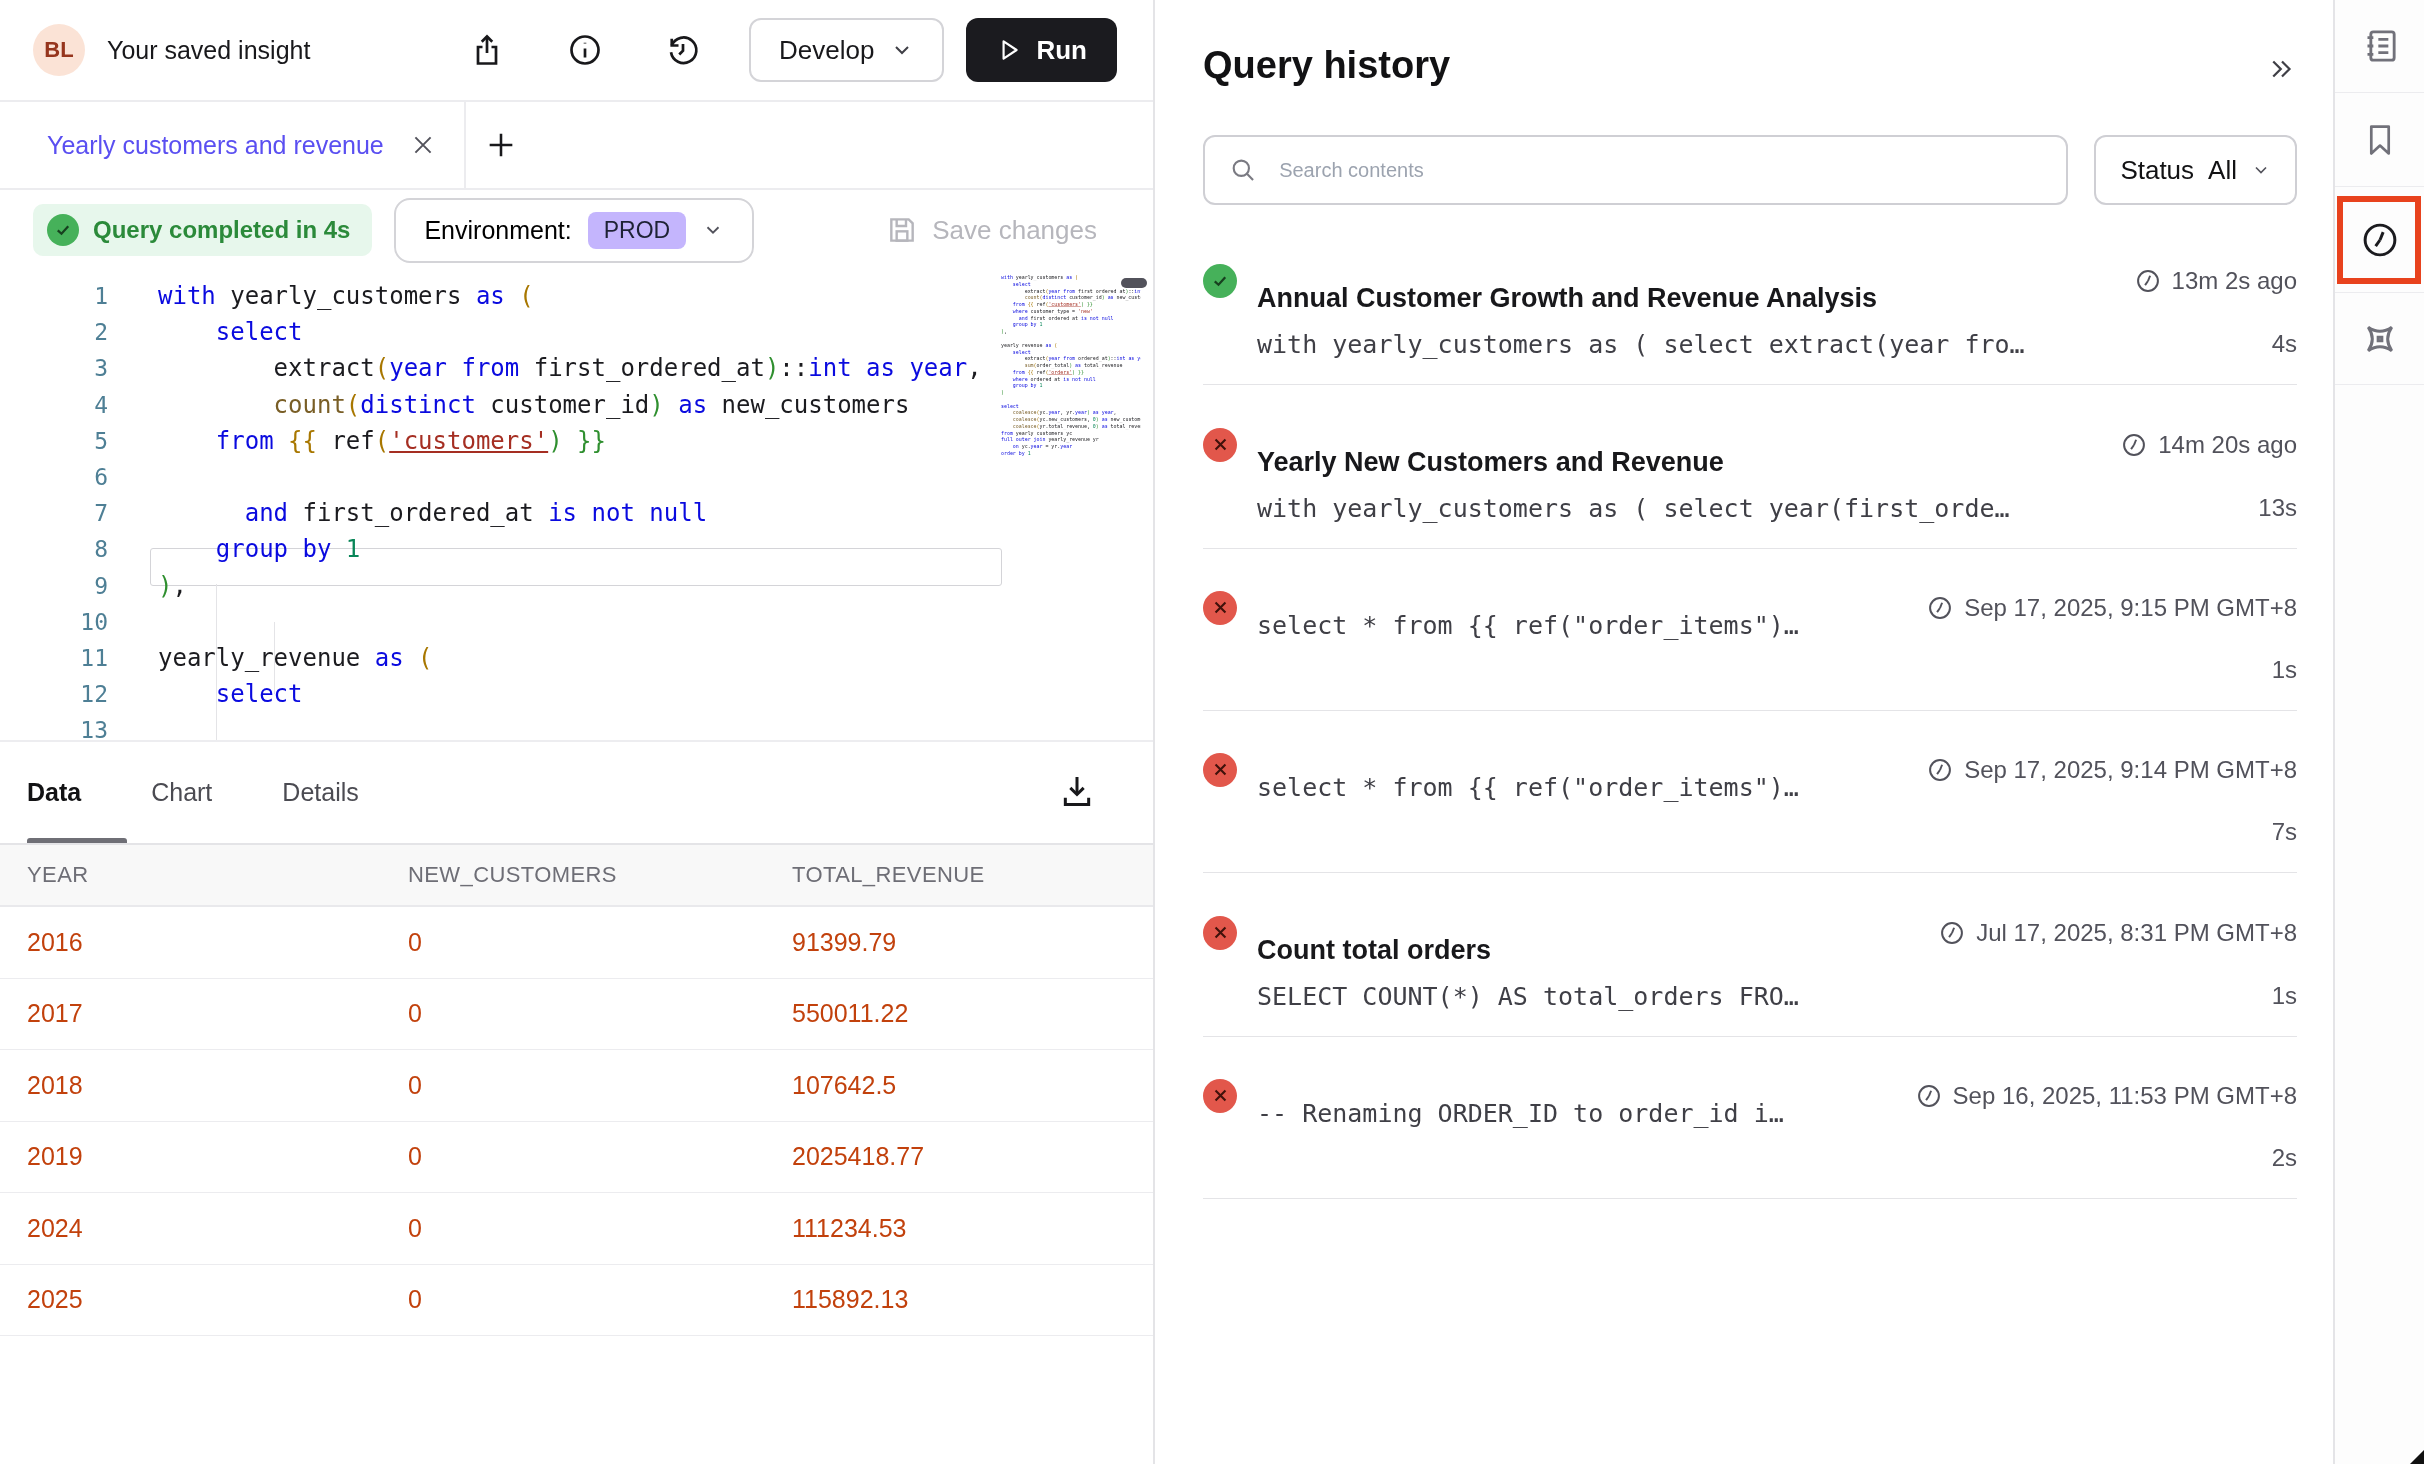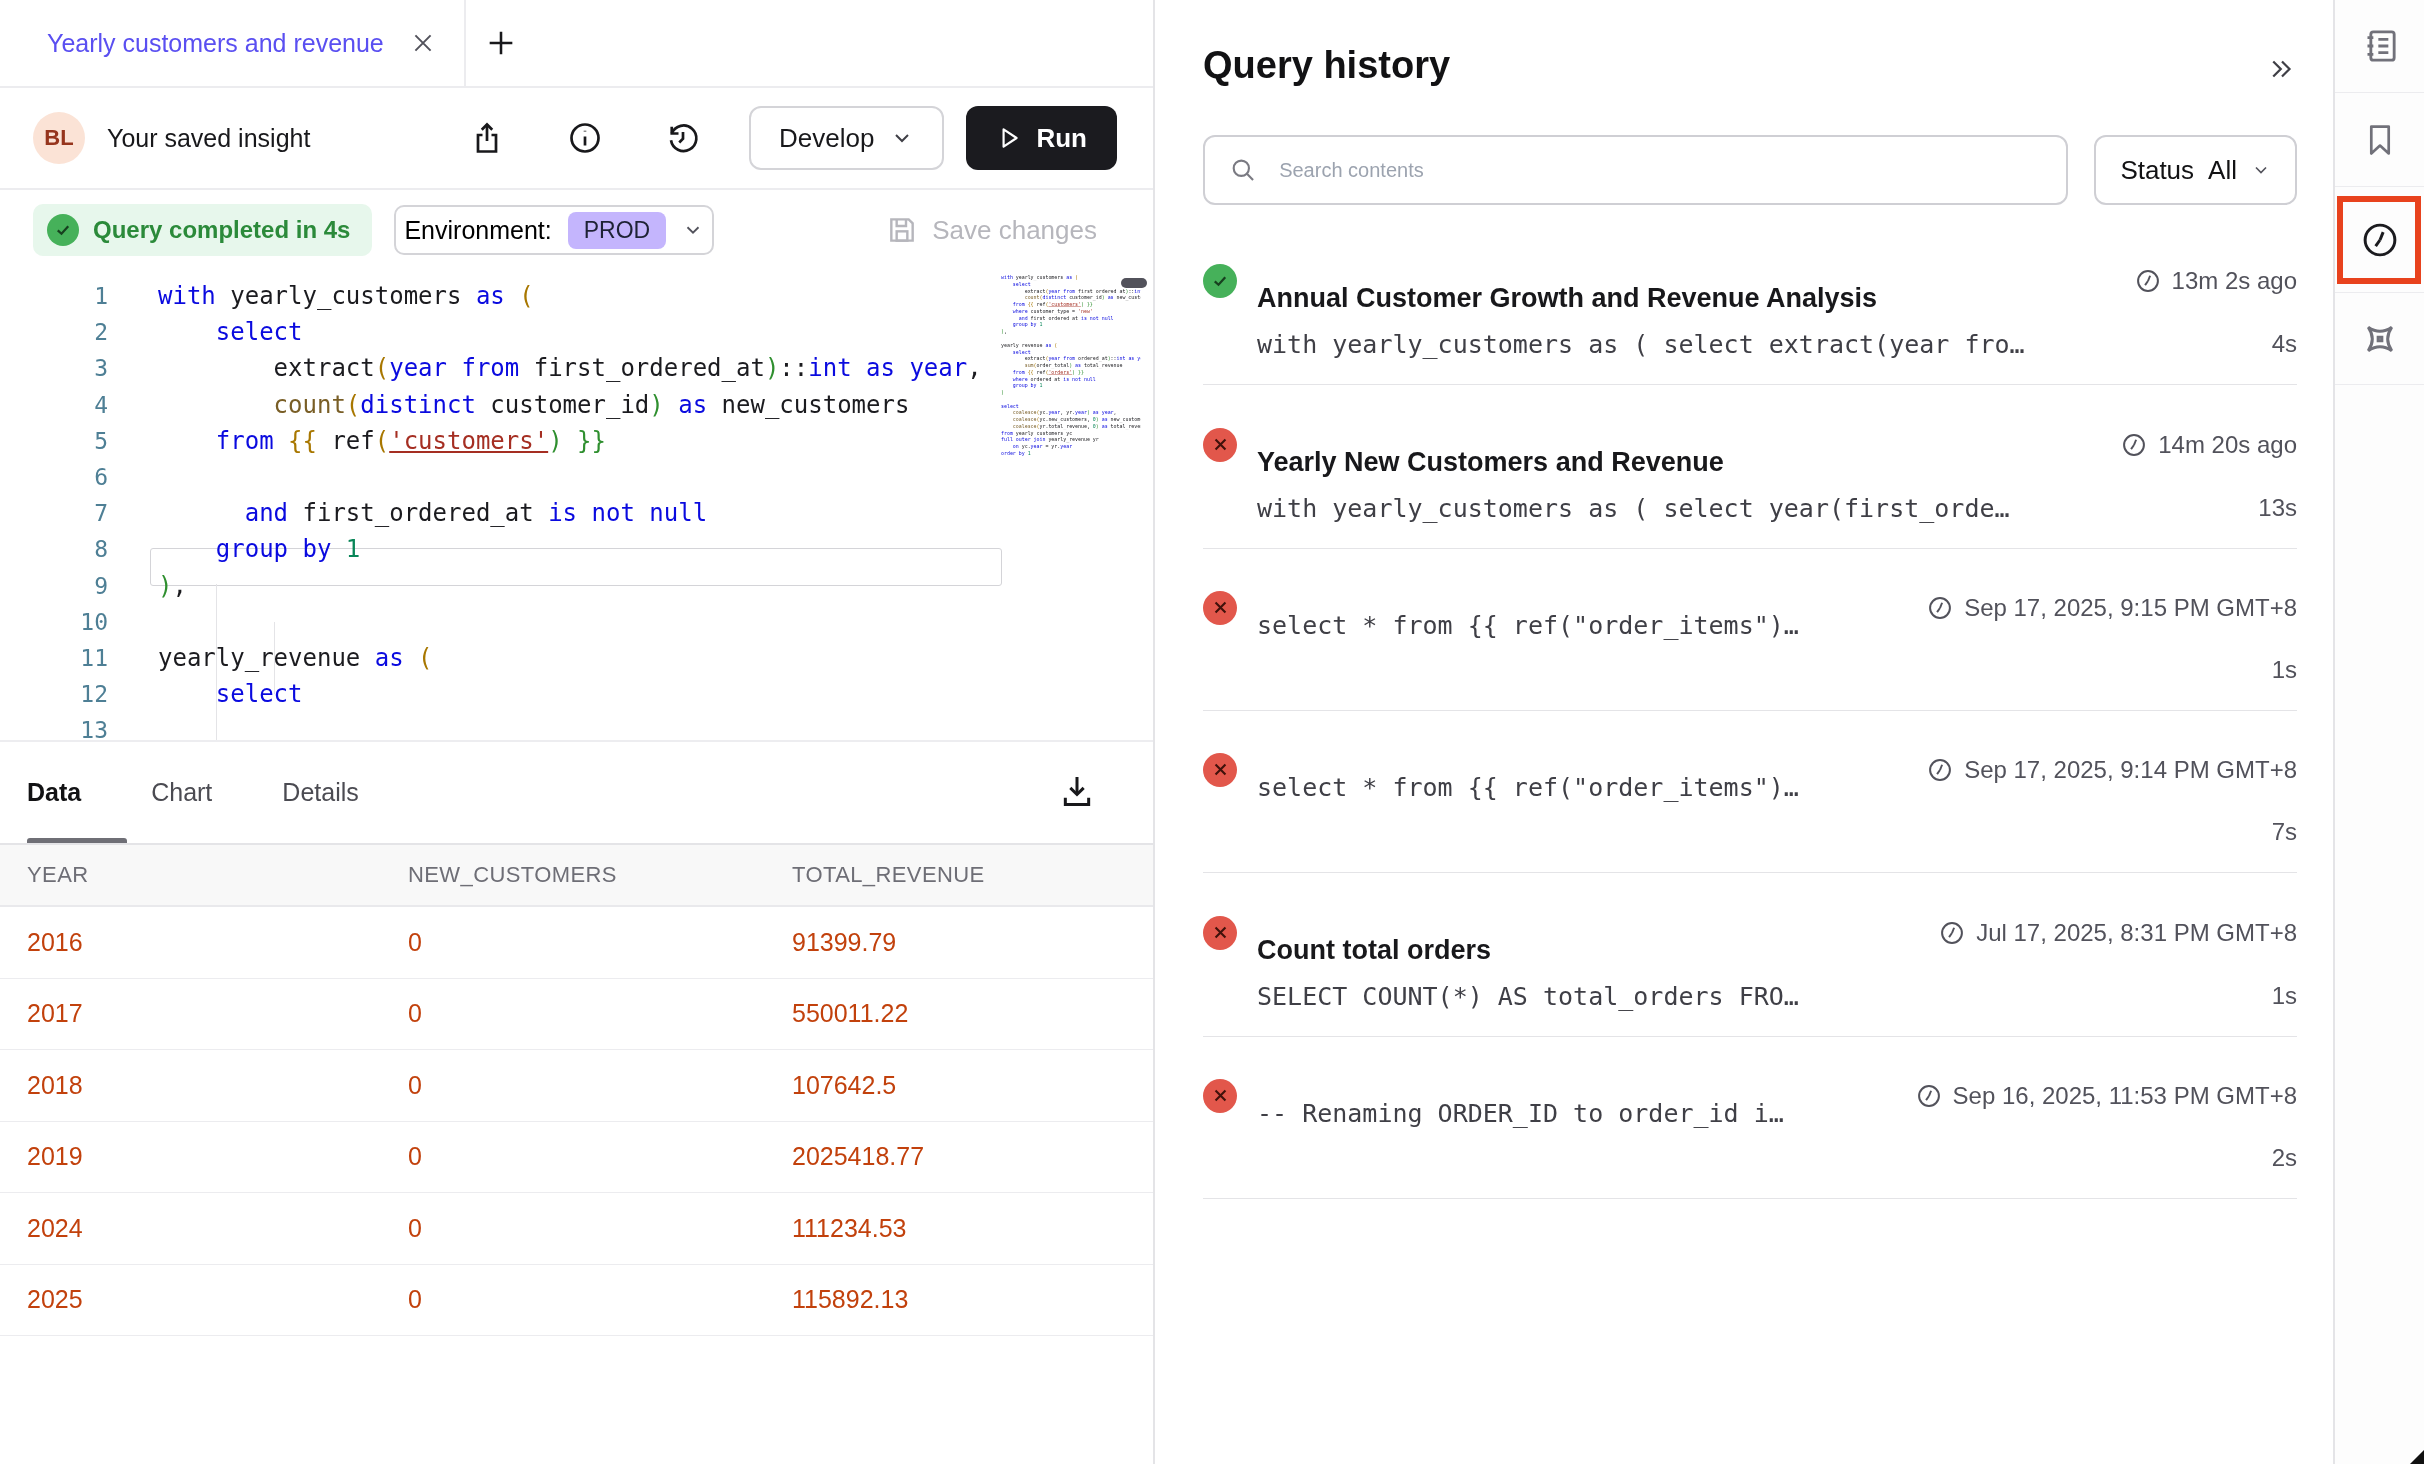--- a/index.html
+++ b/index.html
@@ -21,21 +21,21 @@
   .insight-title { font-size:25px; margin-left:22px; color:#18181b; }
   .header-icons { margin-left:auto; display:flex; align-items:center; gap:62px; margin-right:48px; }
   .btn-outline { display:flex; align-items:center; gap:16px; height:64px; padding:0 28px; border:2px solid #d4d4d8; border-radius:12px; background:#fff; font-size:26px; color:#18181b; cursor:pointer; }
   .btn-run { display:flex; align-items:center; gap:14px; height:64px; padding:0 30px; margin-left:22px; border:none; border-radius:12px; background:#1b1b1f; color:#fff; font-size:26px; font-weight:600; cursor:pointer; }
 
   #status-bar { height:80px; display:flex; align-items:center; padding:0 56px 0 33px; gap:22px; }
   .status-pill { display:flex; align-items:center; gap:14px; background:#e7f7ec; border-radius:10px; padding:10px 22px 10px 14px; font-size:24px; font-weight:600; color:#2b8a3a; }
   .circle-icon { width:32px; height:32px; border-radius:50%; display:inline-flex; align-items:center; justify-content:center; flex:none; }
   .circle-green { background:#46b15a; }
   .circle-red { background:#e2574b; }
-  .env-btn { display:flex; align-items:center; gap:16px; height:50px; padding:0 8px; border:2px solid #d4d4d8; border-radius:10px; background:#fff; font-size:25px; cursor:pointer; }
+  .env-btn { display:flex; align-items:center; gap:16px; height:65px; padding:0 28px; border:2px solid #d4d4d8; border-radius:16px; background:#fff; font-size:25px; cursor:pointer; }
   .env-pill { background:#c4b5fd; border-radius:8px; padding:5px 16px; font-size:23px; color:#1e2235; }
   .save-btn { margin-left:auto; display:flex; align-items:center; gap:14px; background:none; border:none; font-size:26px; color:#b6b6bc; cursor:default; }
 
   
   #editor { position:relative; height:470px; overflow:hidden; }
   #code-scroll { position:absolute; left:0; top:8px; right:0; }
   .code-row { display:flex; height:36.2px; align-items:center; font-family:"DejaVu Sans Mono", monospace; font-size:24px; white-space:pre; }
   .gutter-num { width:108px; flex:none; text-align:right; color:#4e7f95; padding-right:0; font-size:23px; }
   .code-text { padding-left:50px; flex:1; overflow:hidden; color:#1b1b1f; }
   .kw { color:#0a0adf; }
@@ -90,36 +90,20 @@
   #corner-artifact { position:absolute; right:0; bottom:0; width:14px; height:14px; background:#111; clip-path:polygon(100% 0, 100% 100%, 0 100%); }
 
   svg { display:block; }
 </style>
 </head>
 <body>
 
 <div id="app">
 
   <div id="left-panel">
-
-    <div id="tab-bar">
-      <div class="tab-active">
-        <span class="tab-title">Yearly customers and revenue</span>
-        <span class="icon-btn">
-          <svg width="26" height="26" viewBox="0 0 24 24" fill="none" stroke="#52525b" stroke-width="1.8">
-              <path d="M5 5 L19 19 M19 5 L5 19"></path>
-            </svg>
-        </span>
-      </div>
-      <span class="icon-btn new-tab-btn">
-        <svg width="34" height="34" viewBox="0 0 24 24" fill="none" stroke="#18181b" stroke-width="1.8">
-            <path d="M12 4 V20 M4 12 H20"></path>
-          </svg>
-      </span>
-    </div>
 
     <div id="insight-header">
       <div class="avatar">BL</div>
       <div class="insight-title">Your saved insight</div>
       <div class="header-icons">
         <span class="icon-btn">
           <svg width="36" height="36" viewBox="0 0 24 24" fill="none" stroke="#18181b" stroke-width="1.8">
               <path d="M9 10 H6 V21 H18 V10 H15"></path>
               <path d="M12 3 V14"></path>
               <path d="M8.5 6.5 L12 3 L15.5 6.5"></path>
@@ -144,20 +128,36 @@
         <svg width="24" height="24" viewBox="0 0 24 24" fill="none" stroke="#3f3f46" stroke-width="2">
             <path d="M6 9 L12 15 L18 9"></path>
           </svg>
       </button>
       <button class="btn-run">
         <svg width="26" height="26" viewBox="0 0 24 24" fill="none" stroke="#fff" stroke-width="2" stroke-linejoin="round">
             <path d="M7 4 L19 12 L7 20 Z"></path>
           </svg>
         <span>Run</span>
       </button>
+    </div>
+
+    <div id="tab-bar">
+      <div class="tab-active">
+        <span class="tab-title">Yearly customers and revenue</span>
+        <span class="icon-btn">
+          <svg width="26" height="26" viewBox="0 0 24 24" fill="none" stroke="#52525b" stroke-width="1.8">
+              <path d="M5 5 L19 19 M19 5 L5 19"></path>
+            </svg>
+        </span>
+      </div>
+      <span class="icon-btn new-tab-btn">
+        <svg width="34" height="34" viewBox="0 0 24 24" fill="none" stroke="#18181b" stroke-width="1.8">
+            <path d="M12 4 V20 M4 12 H20"></path>
+          </svg>
+      </span>
     </div>
 
     <div id="status-bar">
       <div class="status-pill">
         <span class="circle-icon circle-green">
           <svg width="18" height="18" viewBox="0 0 24 24" fill="none" stroke="#17401f" stroke-width="3">
               <path d="M5 12.5 L10 17 L19 7"></path>
             </svg>
         </span>
         <span>Query completed in 4s</span>

